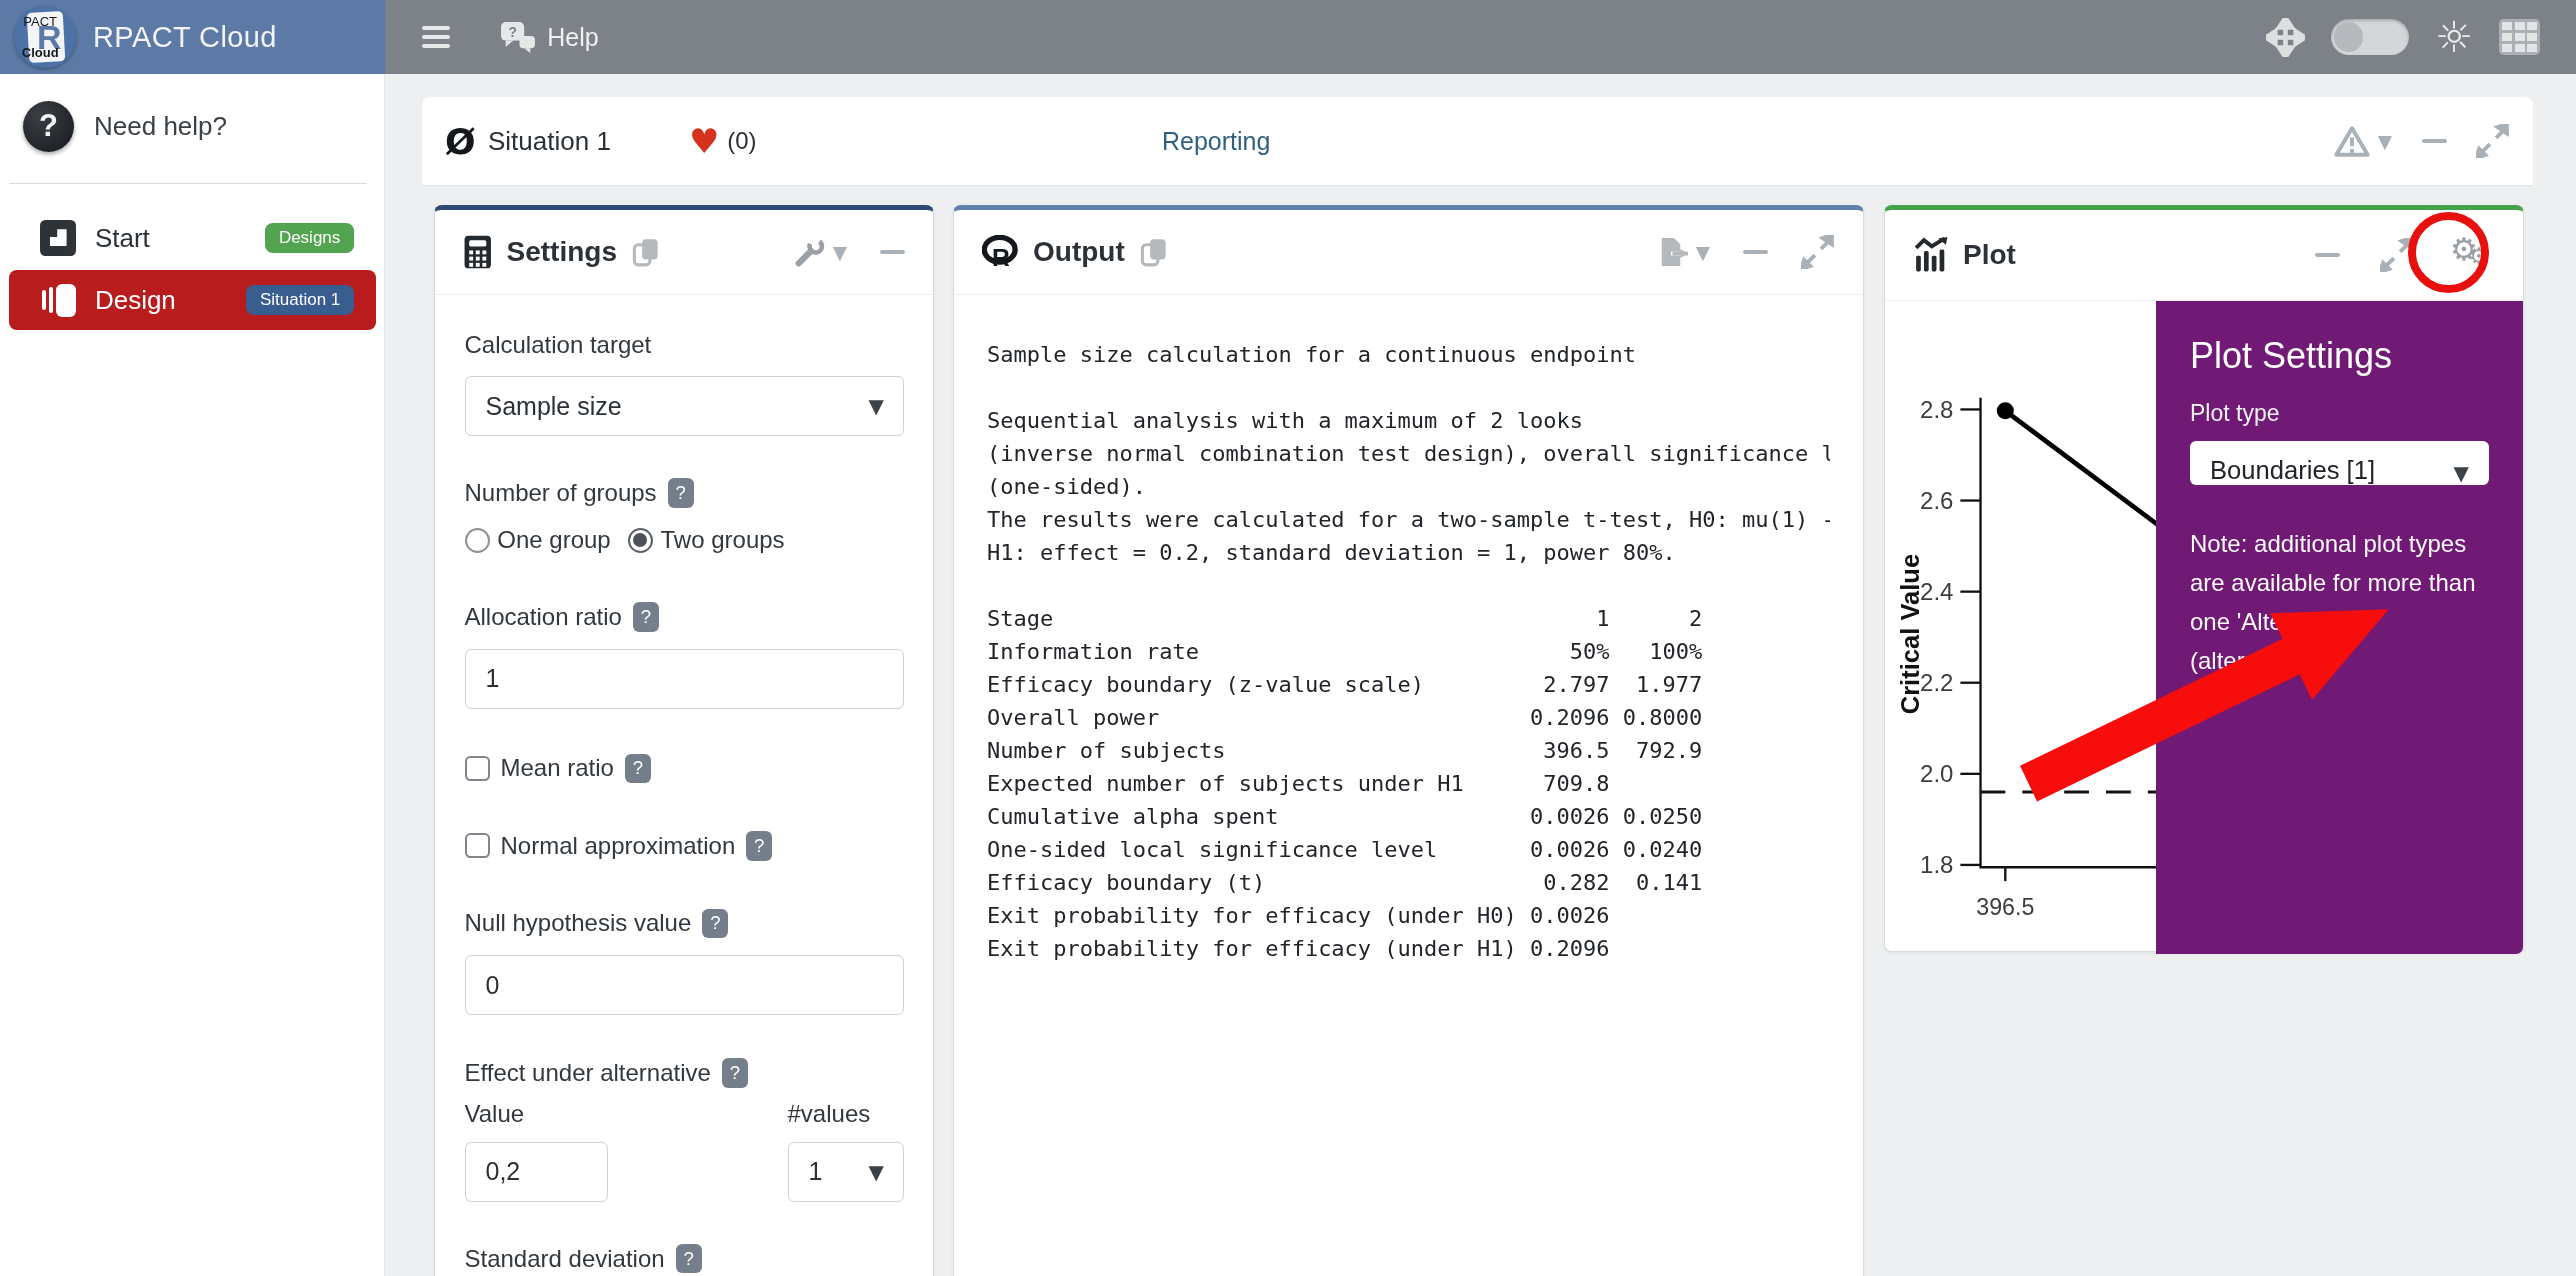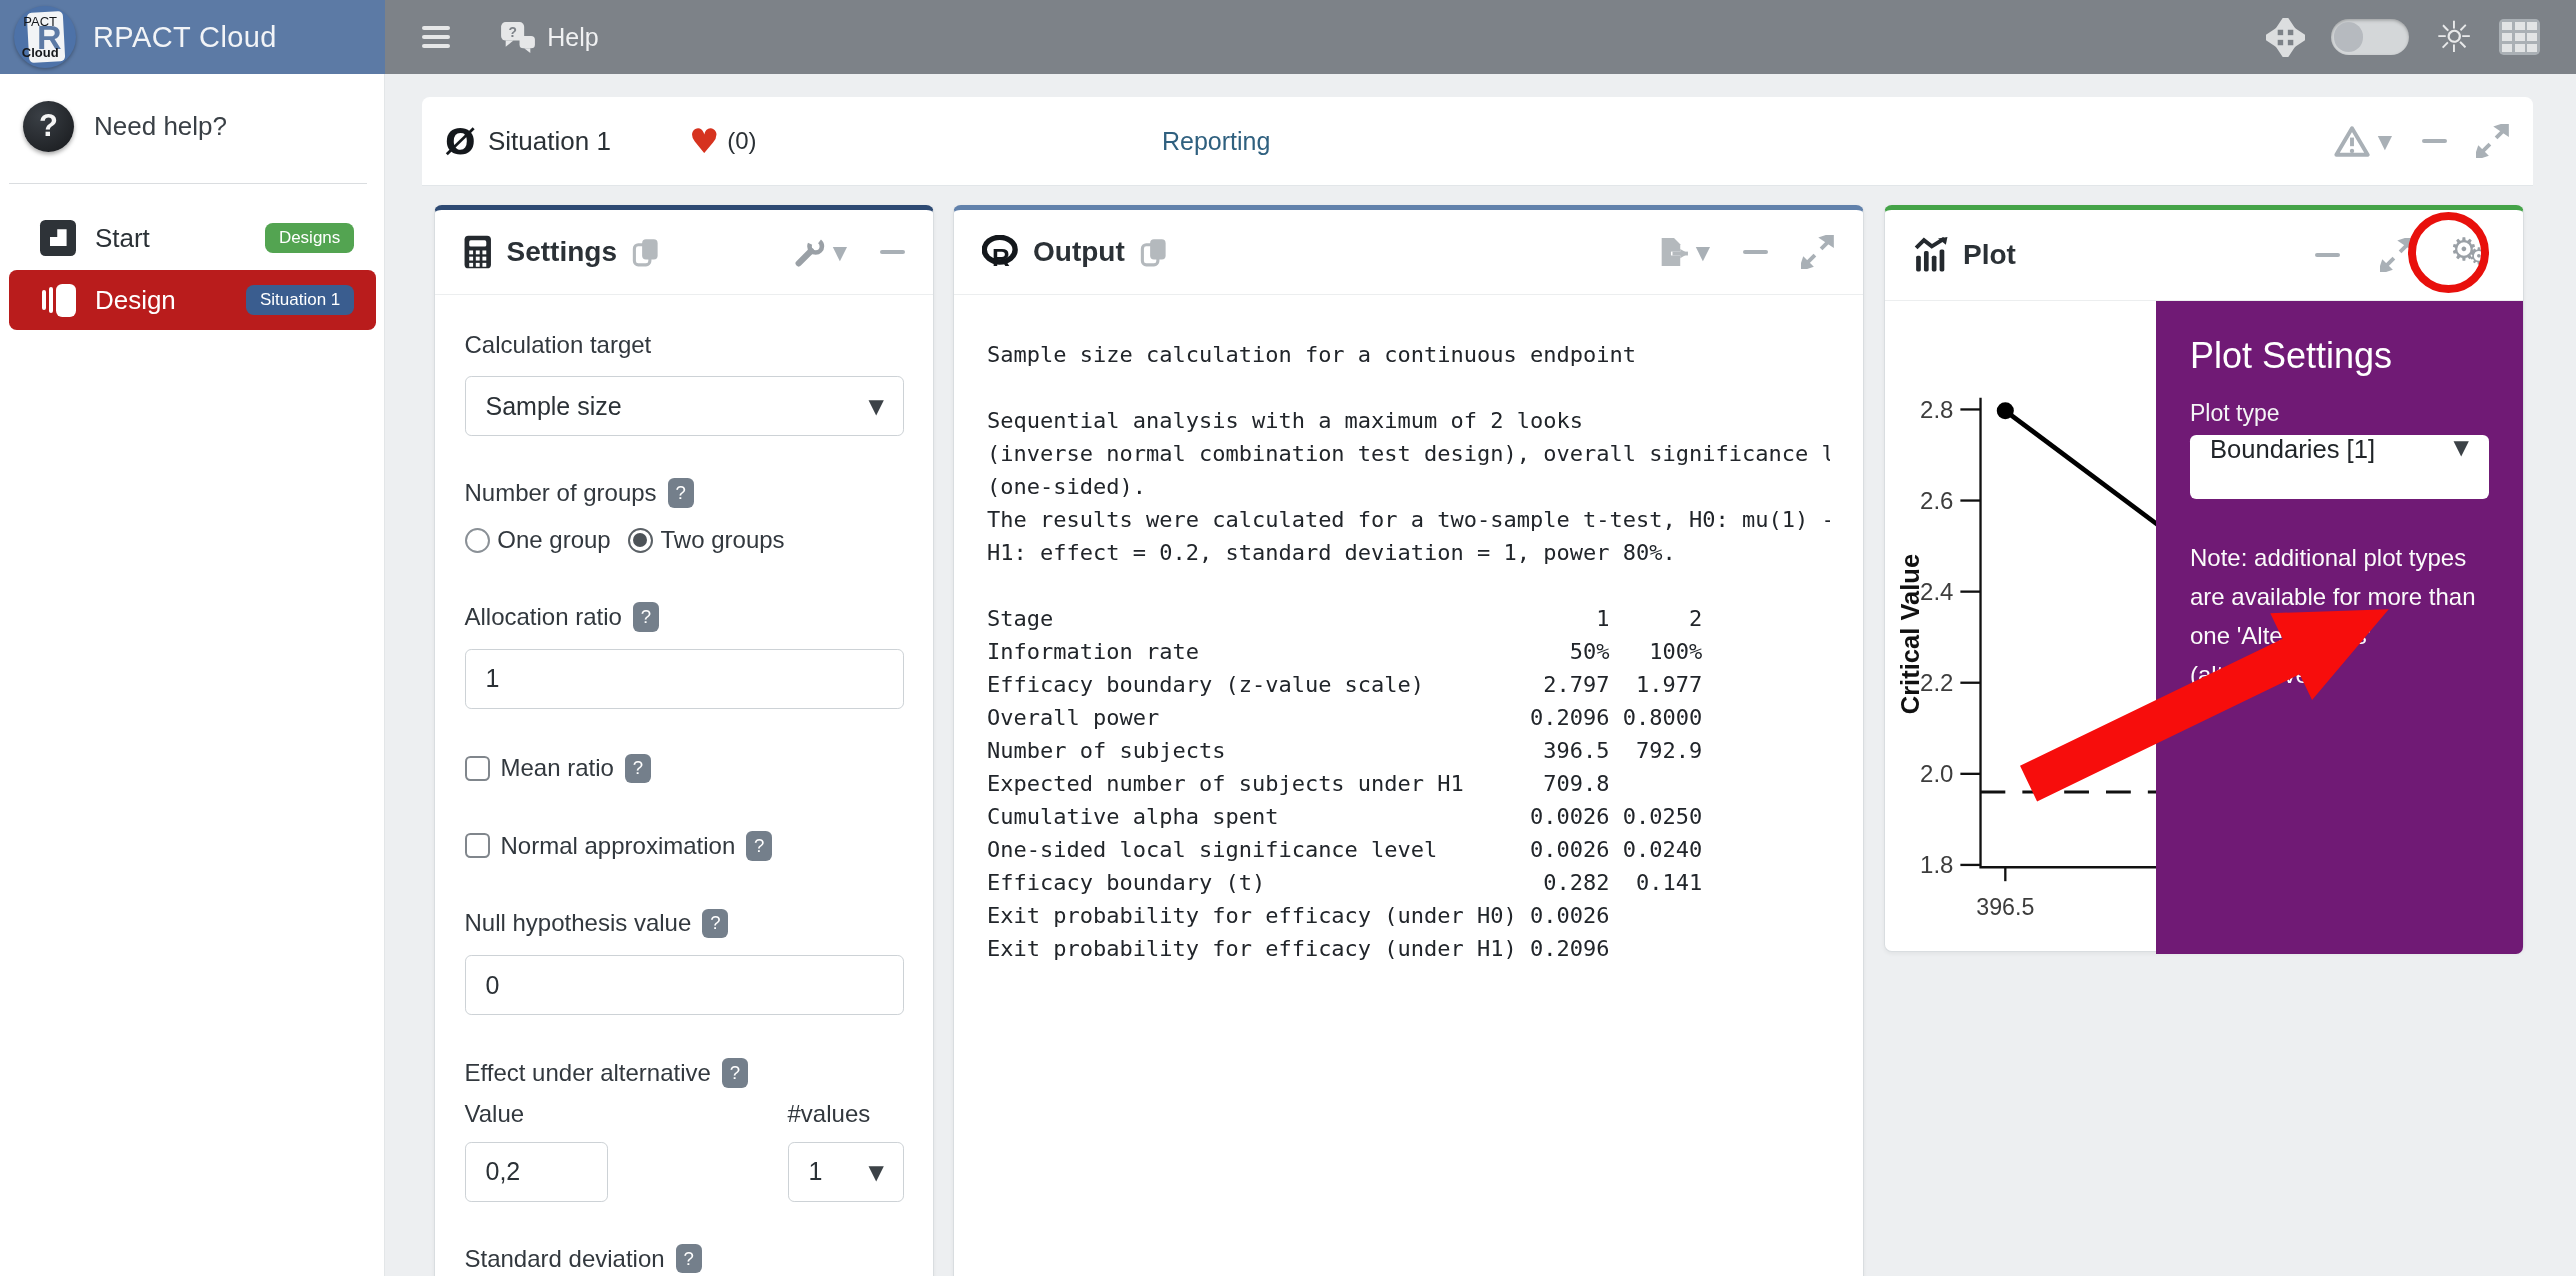--- a/index.html
+++ b/index.html
@@ -137,22 +137,22 @@
                 line-height:33px; color:#21252a; white-space:pre; overflow:hidden; }
 
   
   #plot-body { position:relative; width:638px; height:653px; }
   #plot-svg { position:absolute; left:0; top:0; z-index:1;
               font-family:"Liberation Sans", sans-serif; }
   #plot-settings { position:absolute; left:271px; top:0; width:367px; height:653px; background:#701a75;
                    z-index:3; padding:34px 34px; border-bottom-right-radius:7px; }
   #ps-title { font-size:36px; color:#fff; font-weight:500; }
   #ps-type-label { font-size:23px; color:#f4f5f6; margin-top:23px; }
-  #ps-select { margin-top:8px; height:64px; background:#fff; border-radius:6.2px; display:flex;
-               align-items:flex-start; padding-left:20px; font-size:25.6px; color:#212529; position:relative;
+  #ps-select { margin-top:14px; height:44px; background:#fff; border-radius:6.2px; display:flex;
+               align-items:flex-end; padding-left:20px; font-size:25.6px; color:#212529; position:relative;
                cursor:pointer; }
   #ps-select .caret { position:absolute; right:20px; font-size:20px; color:#3c4247;
                       font-family:"DejaVu Sans", sans-serif; }
   #ps-note { margin-top:39px; font-size:24px; line-height:39px; color:#fbfbfb; width:302px; }
   #arrow-svg { position:absolute; left:0; top:0; z-index:5; pointer-events:none; }
   #red-circle { position:absolute; right:34px; top:2.3px; width:81px; height:81px; border-radius:50%;
                 border:8.5px solid #e8100c; z-index:6; pointer-events:none; }
   .gears { color:#9aa0a6; position:relative; width:45px; height:39px; cursor:pointer;
            font-family:"DejaVu Sans", sans-serif; }
   .gears .g1 { position:absolute; left:0; top:-4.7px; font-size:31px; }

